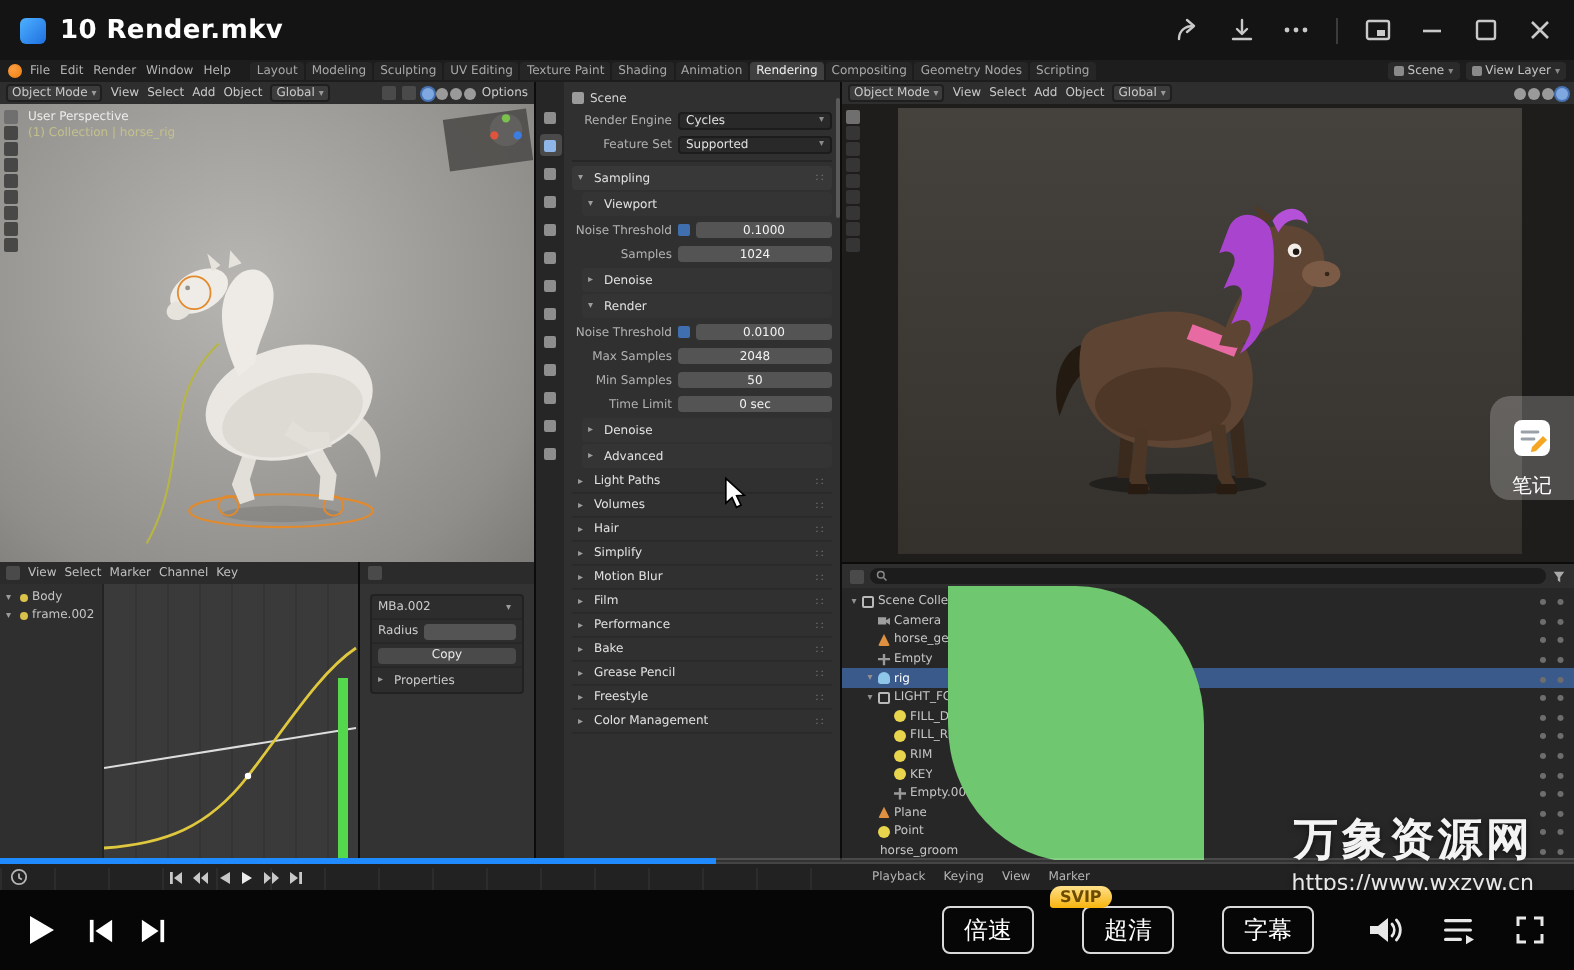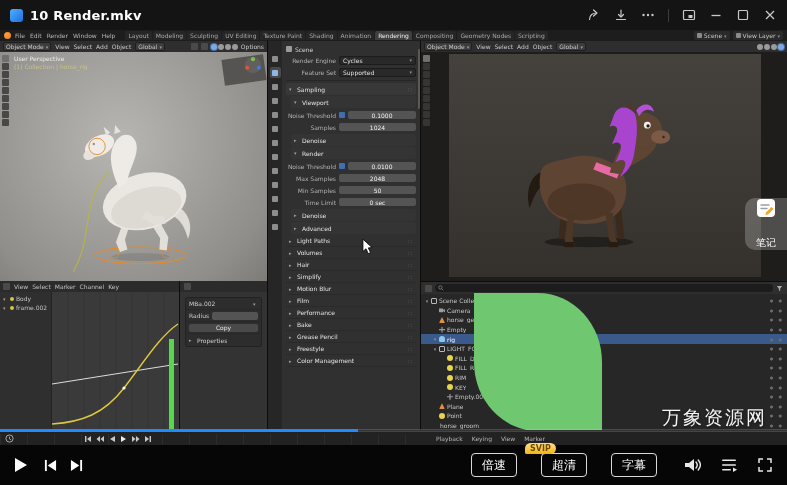--- a/index.html
+++ b/index.html
@@ -111,24 +111,24 @@
 .btime{height:15px;background:#222;border-top:1px solid #0c0c0c;position:relative;flex:none;font-size:6px;color:#b5b5b5}
 .bticks{position:absolute;left:0;top:3px;width:430px;bottom:0;background:repeating-linear-gradient(90deg,#2c2c2c 0 1px,transparent 1px 27px)}
 .tclock{position:absolute;left:5px;top:3px}
 .transport{position:absolute;left:84px;top:4px;display:flex;gap:4px;align-items:center}
 .tmenus{position:absolute;left:436px;top:0;bottom:0;display:flex;gap:9px;align-items:center}
 
 .seekbar{position:absolute;left:0;right:0;top:399px;height:3px;background:rgba(255,255,255,.16);z-index:12;cursor:pointer}
 .seekfill{height:100%;width:45.5%;background:#1f8bff}
 
 .watermark{position:absolute;right:20px;top:375px;text-align:right;z-index:11;color:rgba(255,255,255,.95);text-shadow:0 1px 3px rgba(0,0,0,.6)}
-.wm1{font-size:19px;font-weight:normal;letter-spacing:2px}
+.wm1{font-size:22px;font-weight:bold;letter-spacing:2px}
 .wm2{font-size:11px;opacity:.95}
 
-.notes{position:absolute;right:0;top:168px;width:42px;height:52px;background:rgba(250,250,250,.22);border-radius:10px 0 0 10px;display:flex;flex-direction:column;align-items:center;justify-content:flex-start;gap:18px;z-index:11;cursor:pointer}
+.notes{position:absolute;right:0;top:168px;width:42px;height:52px;background:rgba(250,250,250,.22);border-radius:10px 0 0 10px;display:flex;flex-direction:column;align-items:center;justify-content:flex-end;gap:7px;z-index:11;cursor:pointer}
 .notes-lb{color:#fff;font-size:10px}
 .cursor{position:absolute;left:362px;top:208px;z-index:13}
 
 .playerbar{position:absolute;left:0;top:445px;width:787px;height:40px;background:#060606;display:flex;align-items:center;padding:0 14px;z-index:40}
 .pcbtn{cursor:pointer;display:flex;align-items:center;justify-content:center}
 .play{margin-right:16px}.prev{margin-right:13px}.next{margin-right:16px}
 .ptime{color:#ececec;font-size:13px;letter-spacing:.3px;white-space:nowrap}
 .rgroup{margin-left:auto;display:flex;align-items:center}
 .pbtn{height:24px;min-width:46px;padding:0 8px;border:1px solid rgba(255,255,255,.85);border-radius:4px;color:#fff;font-size:12px;display:flex;align-items:center;justify-content:center;cursor:pointer}
 .qwrap{position:relative;margin:0 24px}
@@ -764,20 +764,21 @@
         </span>
     </div>
   </div>
 
   <div class="seekbar">
     <div class="seekfill"></div>
   </div>
 
   <div class="watermark">
     <div class="wm1">万象资源网</div>
+    <div class="wm2">https://www.wxzyw.cn</div>
   </div>
 
   <div class="notes">
     <span>
         <svg viewBox="0 0 20 20" width="20" height="20">
           <rect x="1" y="1" width="18" height="18" rx="4" fill="#fff"></rect>
           <path d="M5 7h8M5 10.5h6" stroke="#9aa0a8" stroke-width="1.4" stroke-linecap="round"></path>
           <path d="M10 14.5l5.5-5.5 2 2-5.5 5.5-2.6.6z" fill="#f5a623"></path>
         </svg>
       </span>

